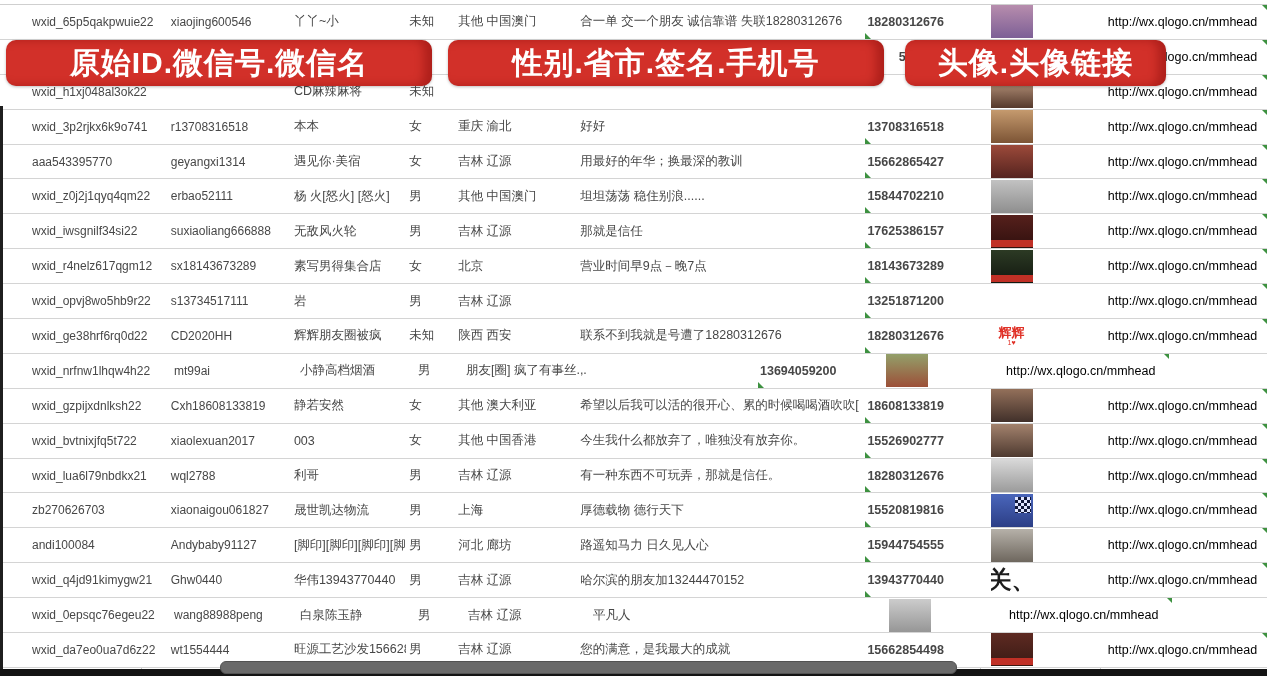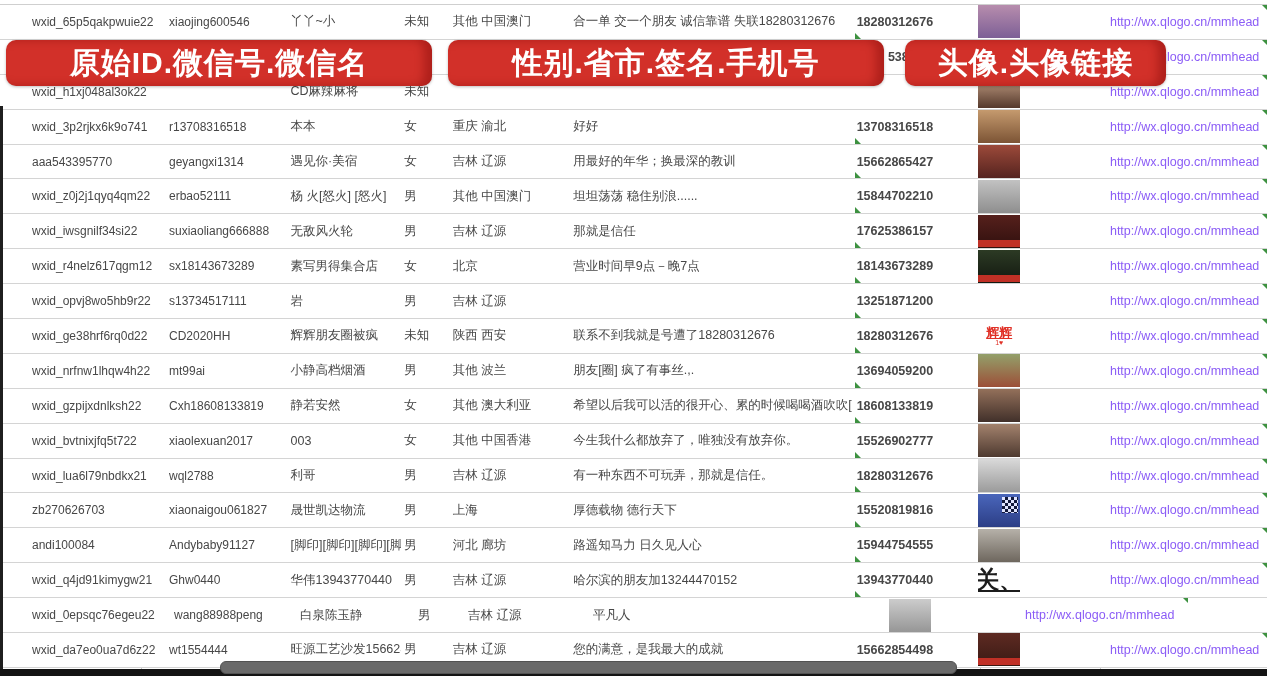--- a/index.html
+++ b/index.html
@@ -14,27 +14,27 @@
   .cell{position:relative;box-sizing:border-box;display:flex;align-items:center;
         overflow:hidden;white-space:nowrap;font-size:12.5px;padding-left:4px;}
   .c-wxid{width:141px;font-size:12px;padding-left:3px;}
   .c-wid {width:126px;font-size:12px;}
   .c-name{width:119px;}
   .c-gender{width:47px;padding-left:3px;}
   .c-loc {width:127px;padding-left:6px;}
   .c-sig {width:296px;}
   .c-phone{width:124px;padding-left:2px;font-weight:600;white-space:pre;}
   .c-avatar{width:120px;padding-left:4px;}
-  .c-url {width:167px;font-size:12.5px;color:#8b5cf6;margin-left:16px;}
+  .c-url {width:167px;font-size:12.5px;color:#000000;}
   .avatar{width:42px;height:33px;position:relative;overflow:hidden;display:flex;
           align-items:center;justify-content:center;flex-direction:column;}
   .avatar .band{position:absolute;left:0;right:0;bottom:1px;height:7px;}
   .avatar .qr{position:absolute;right:2px;top:3px;width:16px;height:16px;
       background:repeating-conic-gradient(#11183a 0 25%,#dfe4ff 0 50%) 0 0/6px 6px;}
-  .avatar .t1{font-weight:bold;font-size:13px;line-height:13px;text-decoration:underline;}
+  .avatar .t1{font-weight:bold;font-size:13px;line-height:13px;}
   .avatar .t1.big{font-size:24px;line-height:24px;font-family:"Liberation Serif","DejaVu Serif",serif;}
   .avatar .t2{font-size:7px;line-height:7px;}
   
   .gm-bl{position:absolute;left:0;bottom:0;width:0;height:0;
          border-bottom:6px solid #3d9140;border-right:6px solid transparent;}
   .gm-tr{position:absolute;right:0;top:0;width:0;height:0;
          border-top:5px solid #3d9140;border-left:5px solid transparent;}
   
   .banner{position:absolute;top:40px;height:46px;border-radius:10px;background:#d23029;
           color:#ffffff;font-weight:bold;font-size:30px;letter-spacing:1px;
@@ -231,21 +231,20 @@
 
         </div>
       </div>
       <div class="cell c-url">http://wx.qlogo.cn/mmhead<i class="gm-tr" style="display: block;"></i></div>
     </div>
       <div class="row">
       <div class="cell c-wxid">wxid_nrfnw1lhqw4h22</div>
       <div class="cell c-wid">mt99ai</div>
       <div class="cell c-name">小静高档烟酒</div>
       <div class="cell c-gender">男</div>
-      <div class="cell c-loc">其他 波兰</div>
       <div class="cell c-sig">朋友[圈] 疯了有事丝.,.</div>
       <div class="cell c-phone">13694059200<i class="gm-bl" style="display: block;"></i></div>
       <div class="cell c-avatar">
         <div class="avatar" style="display: flex; background: linear-gradient(rgb(147, 160, 106), rgb(156, 79, 56));">
           <span class="t1"></span>
           <span class="t2"></span>
 
         </div>
       </div>
       <div class="cell c-url">http://wx.qlogo.cn/mmhead<i class="gm-tr" style="display: block;"></i></div>

